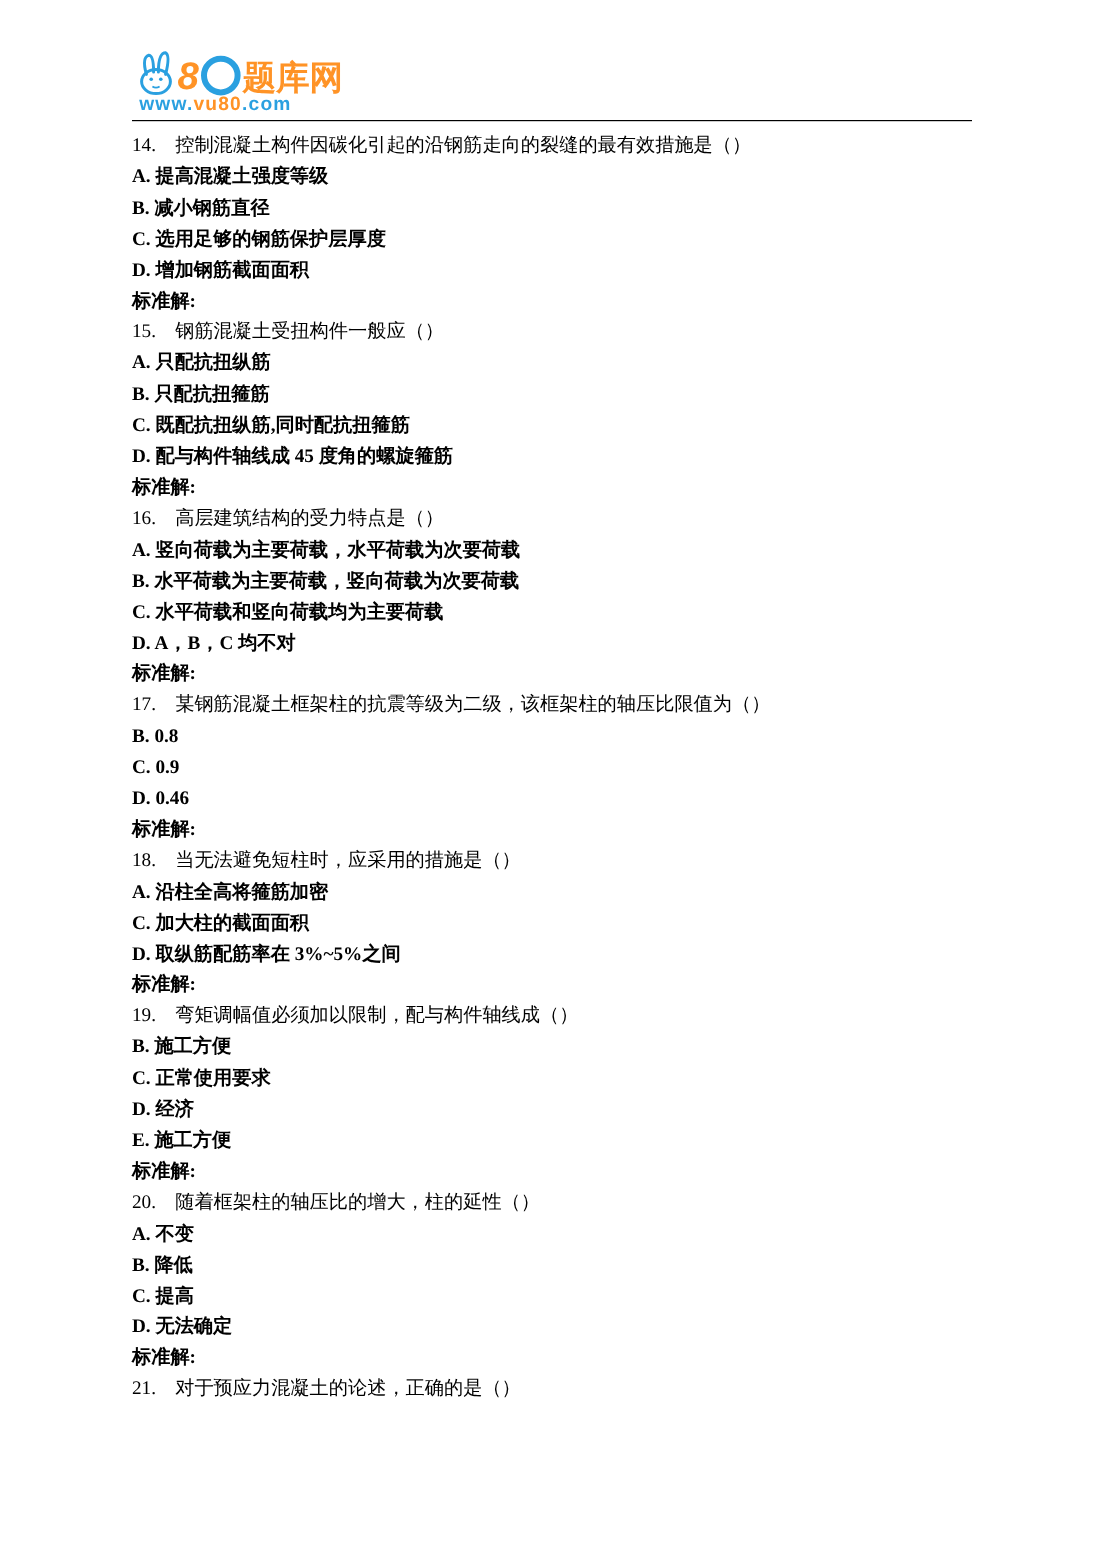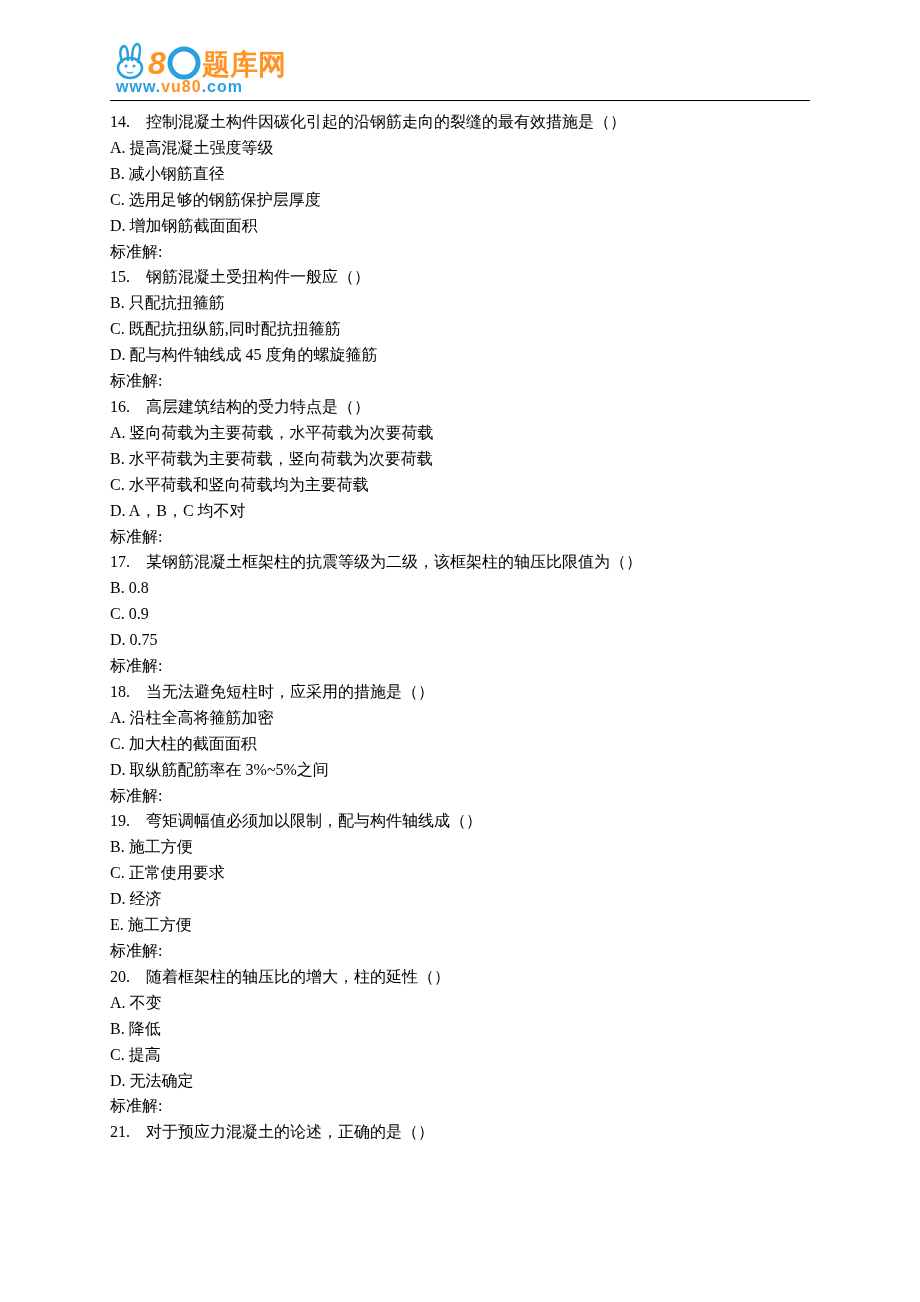--- a/index.html
+++ b/index.html
@@ -27,20 +27,21 @@
       border-top: 1.5px solid #000;
       margin: 2px 0 8px 0;
     }
     .content {
       font-size: 16px;
       line-height: 1.62;
       color: #000;
     }
     .line {
       display: block;
+      font-weight: bold;
     }
     .question-line {
       display: block;
     }
     .q-num {
       display: inline;
     }
     .q-stem {
       display: inline;
     }
@@ -85,20 +86,21 @@
     <span class="line">B. 减小钢筋直径</span>
     <span class="line">C. 选用足够的钢筋保护层厚度</span>
     <span class="line">D. 增加钢筋截面面积</span>
     <span class="line">标准解:</span>
 
     <span class="question-line">
       <span class="q-num">15.</span>
       <span>&nbsp;&nbsp;</span>
       <span class="q-stem">钢筋混凝土受扭构件一般应（）</span>
     </span>
+    <span class="line">A. 只配抗扭纵筋</span>
     <span class="line">B. 只配抗扭箍筋</span>
     <span class="line">C. 既配抗扭纵筋,同时配抗扭箍筋</span>
     <span class="line">D. 配与构件轴线成 45 度角的螺旋箍筋</span>
     <span class="line">标准解:</span>
 
     <span class="question-line">
       <span class="q-num">16.</span>
       <span>&nbsp;&nbsp;</span>
       <span class="q-stem">高层建筑结构的受力特点是（）</span>
     </span>
@@ -108,21 +110,21 @@
     <span class="line">D. A，B，C 均不对</span>
     <span class="line">标准解:</span>
 
     <span class="question-line">
       <span class="q-num">17.</span>
       <span>&nbsp;&nbsp;</span>
       <span class="q-stem">某钢筋混凝土框架柱的抗震等级为二级，该框架柱的轴压比限值为（）</span>
     </span>
     <span class="line">B. 0.8</span>
     <span class="line">C. 0.9</span>
-    <span class="line">D. 0.75</span>
+    <span class="line">D. 0.46</span>
     <span class="line">标准解:</span>
 
     <span class="question-line">
       <span class="q-num">18.</span>
       <span>&nbsp;&nbsp;</span>
       <span class="q-stem">当无法避免短柱时，应采用的措施是（）</span>
     </span>
     <span class="line">A. 沿柱全高将箍筋加密</span>
     <span class="line">C. 加大柱的截面面积</span>
     <span class="line">D. 取纵筋配筋率在 3%~5%之间</span>

